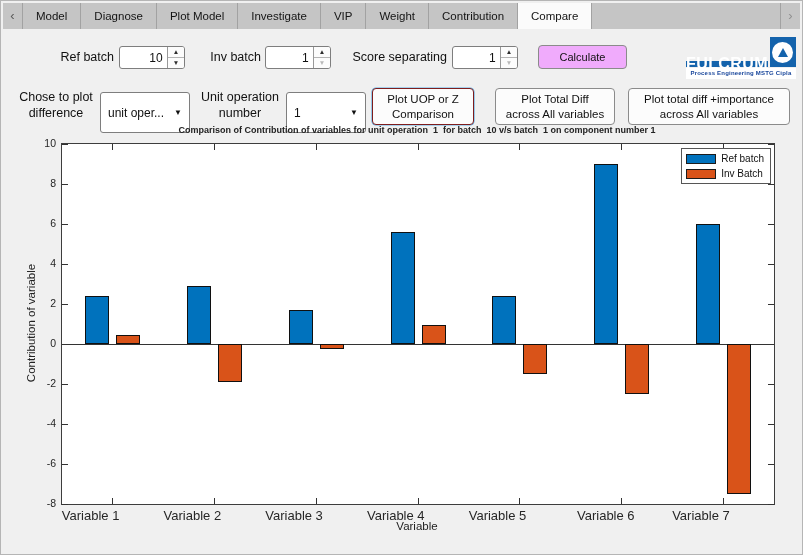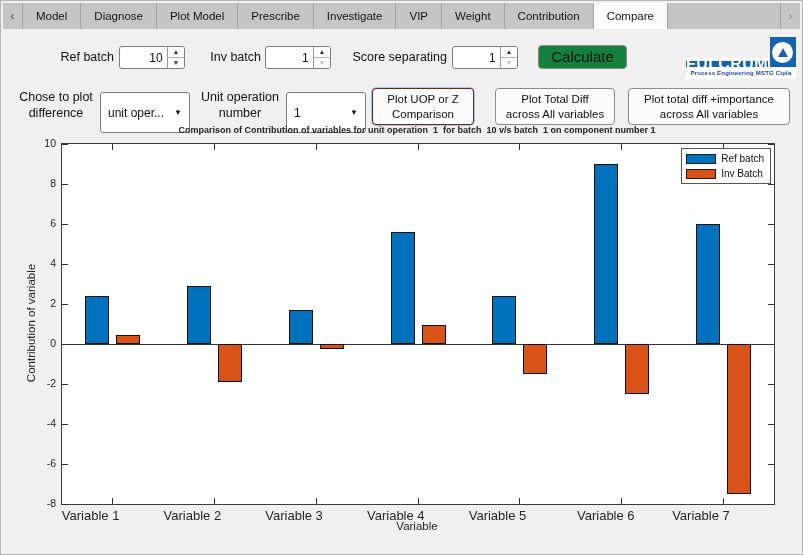--- a/index.html
+++ b/index.html
@@ -21,21 +21,21 @@
            border-radius:3px;overflow:hidden;box-sizing:border-box;}
   .spin-field{width:45px;font-size:12px;text-align:right;padding:4px 4px 0 2px;}
   .spin-arrows{width:18px;border-left:1px solid #999;display:flex;flex-direction:column;}
   .spin-up,.spin-down{flex:1;font-size:6.5px;line-height:10px;text-align:center;color:#2e2e2e;background:#fcfcfc;cursor:default;}
   .spin-up{border-bottom:1px solid #b5b5b5;}
   .spin-down.disabled{color:#b9b9b9;}
   .ml-btn{position:absolute;background:#fcfcfc;border:1px solid #8b8b8b;border-radius:4px;
           font-size:11.5px;line-height:1.3;text-align:center;white-space:pre-line;color:#111;
           display:flex;align-items:center;justify-content:center;padding:2px 6px;box-sizing:border-box;cursor:default;}
   .ml-btn.focused{border:1px solid #7f1d1d;box-shadow:0 0 0 0.6px #5bb0e6;}
-  .calc-btn{background:#15803d;font-size:15px;}
+  .calc-btn{background:#f0abfc;font-size:11px;}
   
   .dropdown{position:absolute;height:41px;background:#fff;border:1px solid #7e7e7e;border-radius:3px;
             font-size:12px;display:flex;align-items:center;justify-content:space-between;
             padding:0 7px;box-sizing:border-box;cursor:default;}
   .dd-arrow{font-size:8px;color:#111;margin-left:6px;}
   
   .logo{position:absolute;left:685px;top:36px;width:110px;}
   .logo-top{display:flex;height:30px;}
   .logo-main{background:#1463ac;color:#fff;font-weight:bold;font-size:16px;letter-spacing:0.4px;
              flex:1;display:flex;align-items:center;justify-content:center;margin-top:24px;}
@@ -66,21 +66,20 @@
 <body>
 
 <div id="app">
 
   <div id="tab-strip">
     <div class="tab-arrow" id="tab-prev">‹</div>
     <div id="tabs-container">
         <div class="tab">Model</div>
         <div class="tab">Diagnose</div>
         <div class="tab">Plot Model</div>
-        <div class="tab">Prescribe</div>
         <div class="tab">Investigate</div>
         <div class="tab">VIP</div>
         <div class="tab">Weight</div>
         <div class="tab">Contribution</div>
         <div class="tab selected">Compare</div>
       </div>
     <div class="tab-arrow" id="tab-next">›</div>
   </div>
 
   <div class="ctl-label" style="left:40px;top:49px;width:73px;text-align:right;">Ref batch</div>

